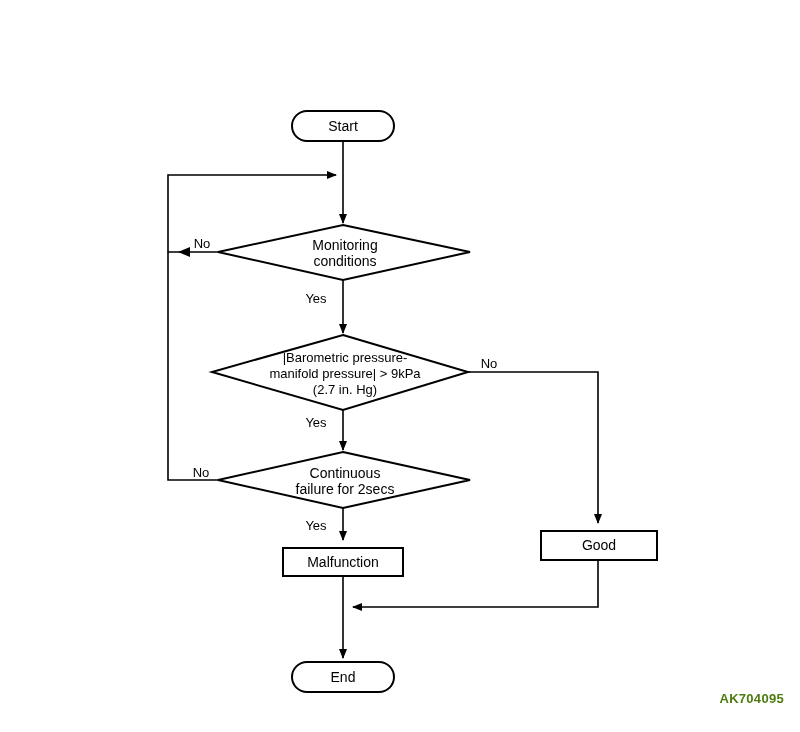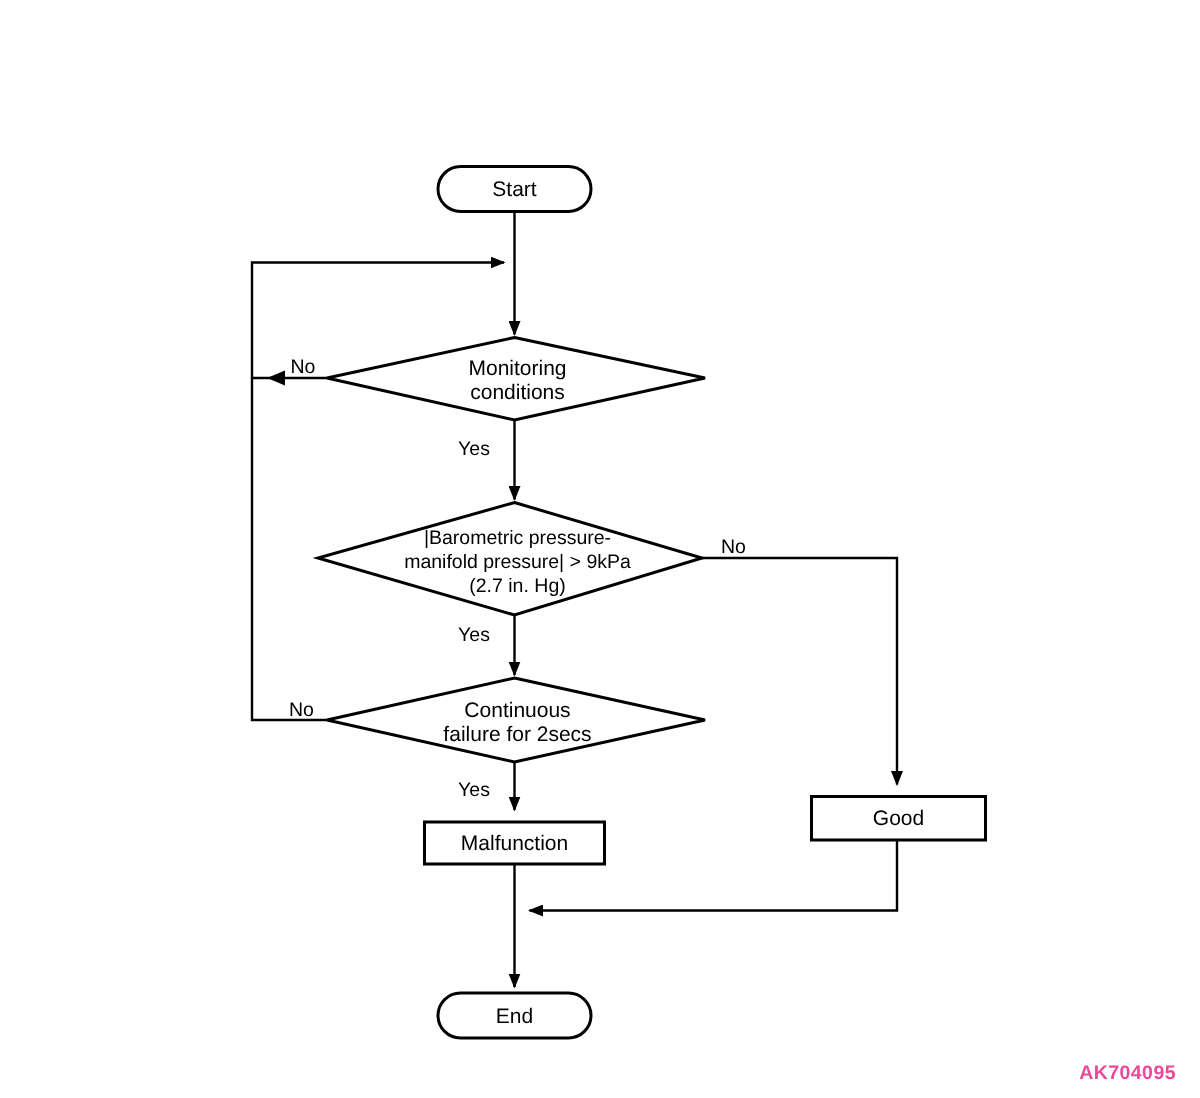--- a/index.html
+++ b/index.html
@@ -52,25 +52,25 @@
   .edge-label {
     font-family: "Liberation Sans", sans-serif;
     font-size: 13px;
     fill: #000000;
     text-anchor: middle;
     dominant-baseline: middle;
   }
   .figure-code {
     position: absolute;
     right: 16px;
-    bottom: 10px;
+    bottom: 26px;
     font-family: "Liberation Sans", sans-serif;
     font-size: 13px;
     font-weight: bold;
-    color: #ec4899;
+    color: #4d7c0f;
     letter-spacing: 0.3px;
   }
 </style>
 </head>
 <body>
 
 <div id="flowchart-root">
   <svg class="diagram" viewBox="0 0 800 732" xmlns="http://www.w3.org/2000/svg">
 
     <defs>

